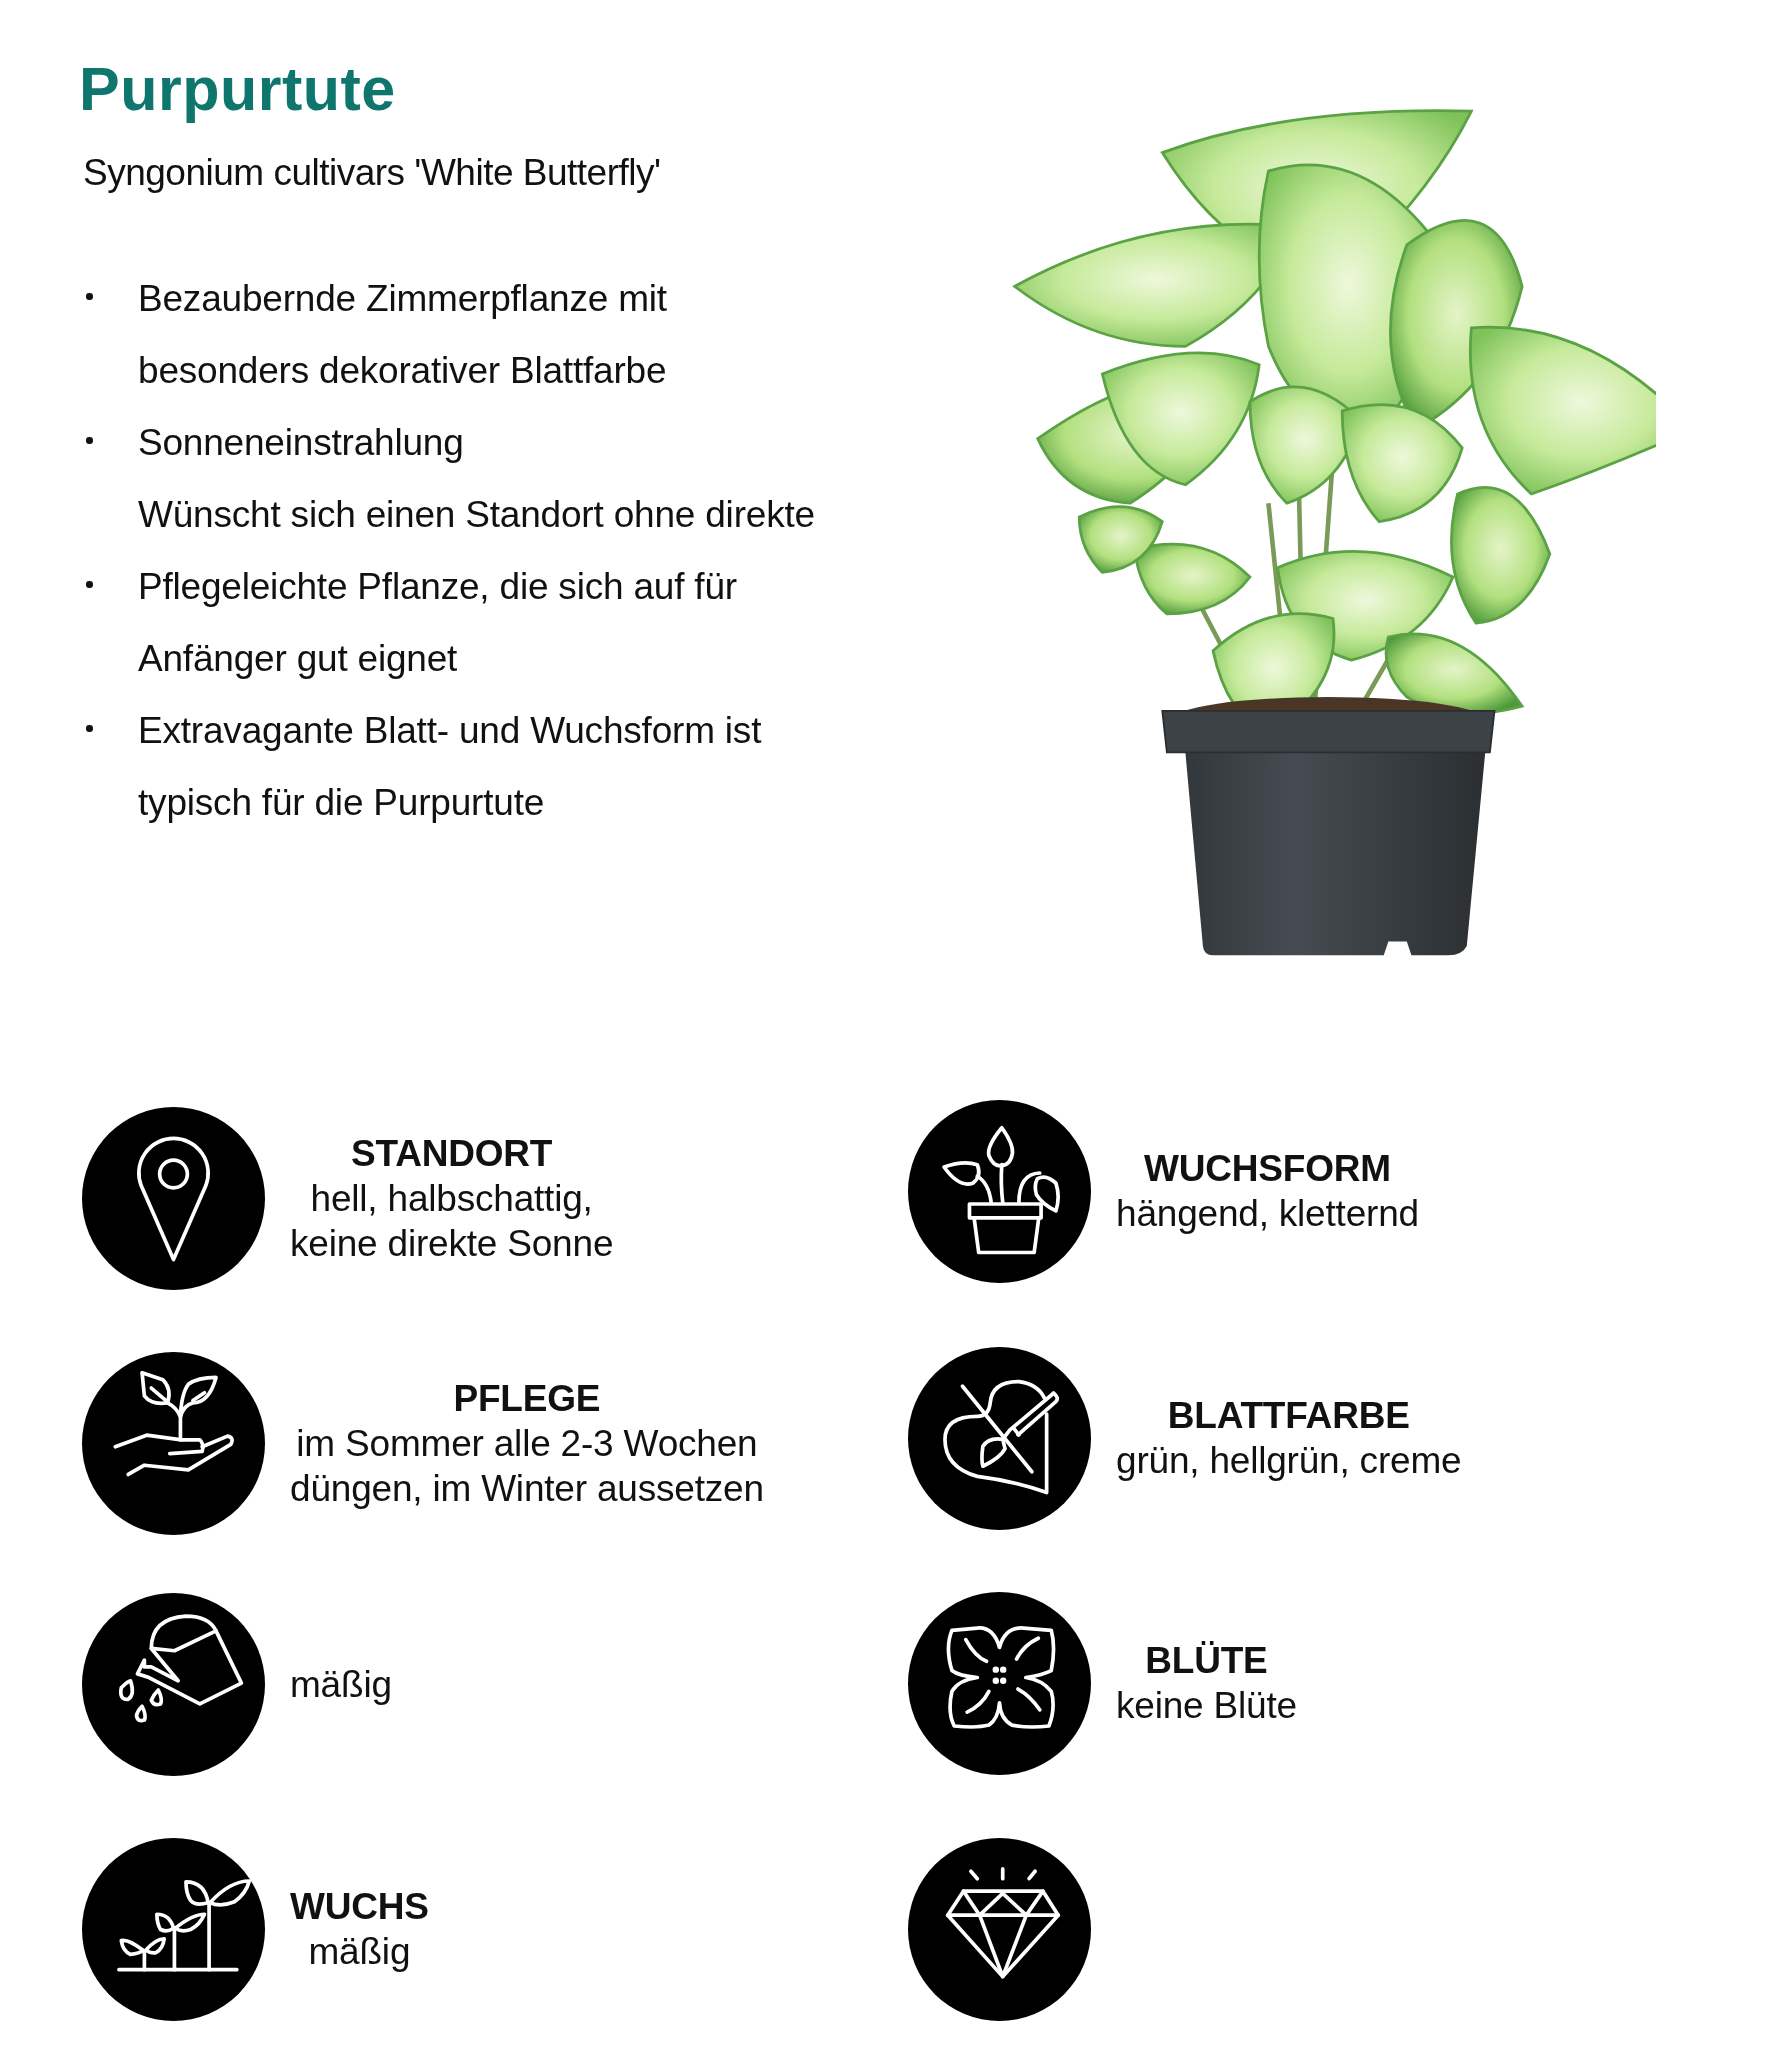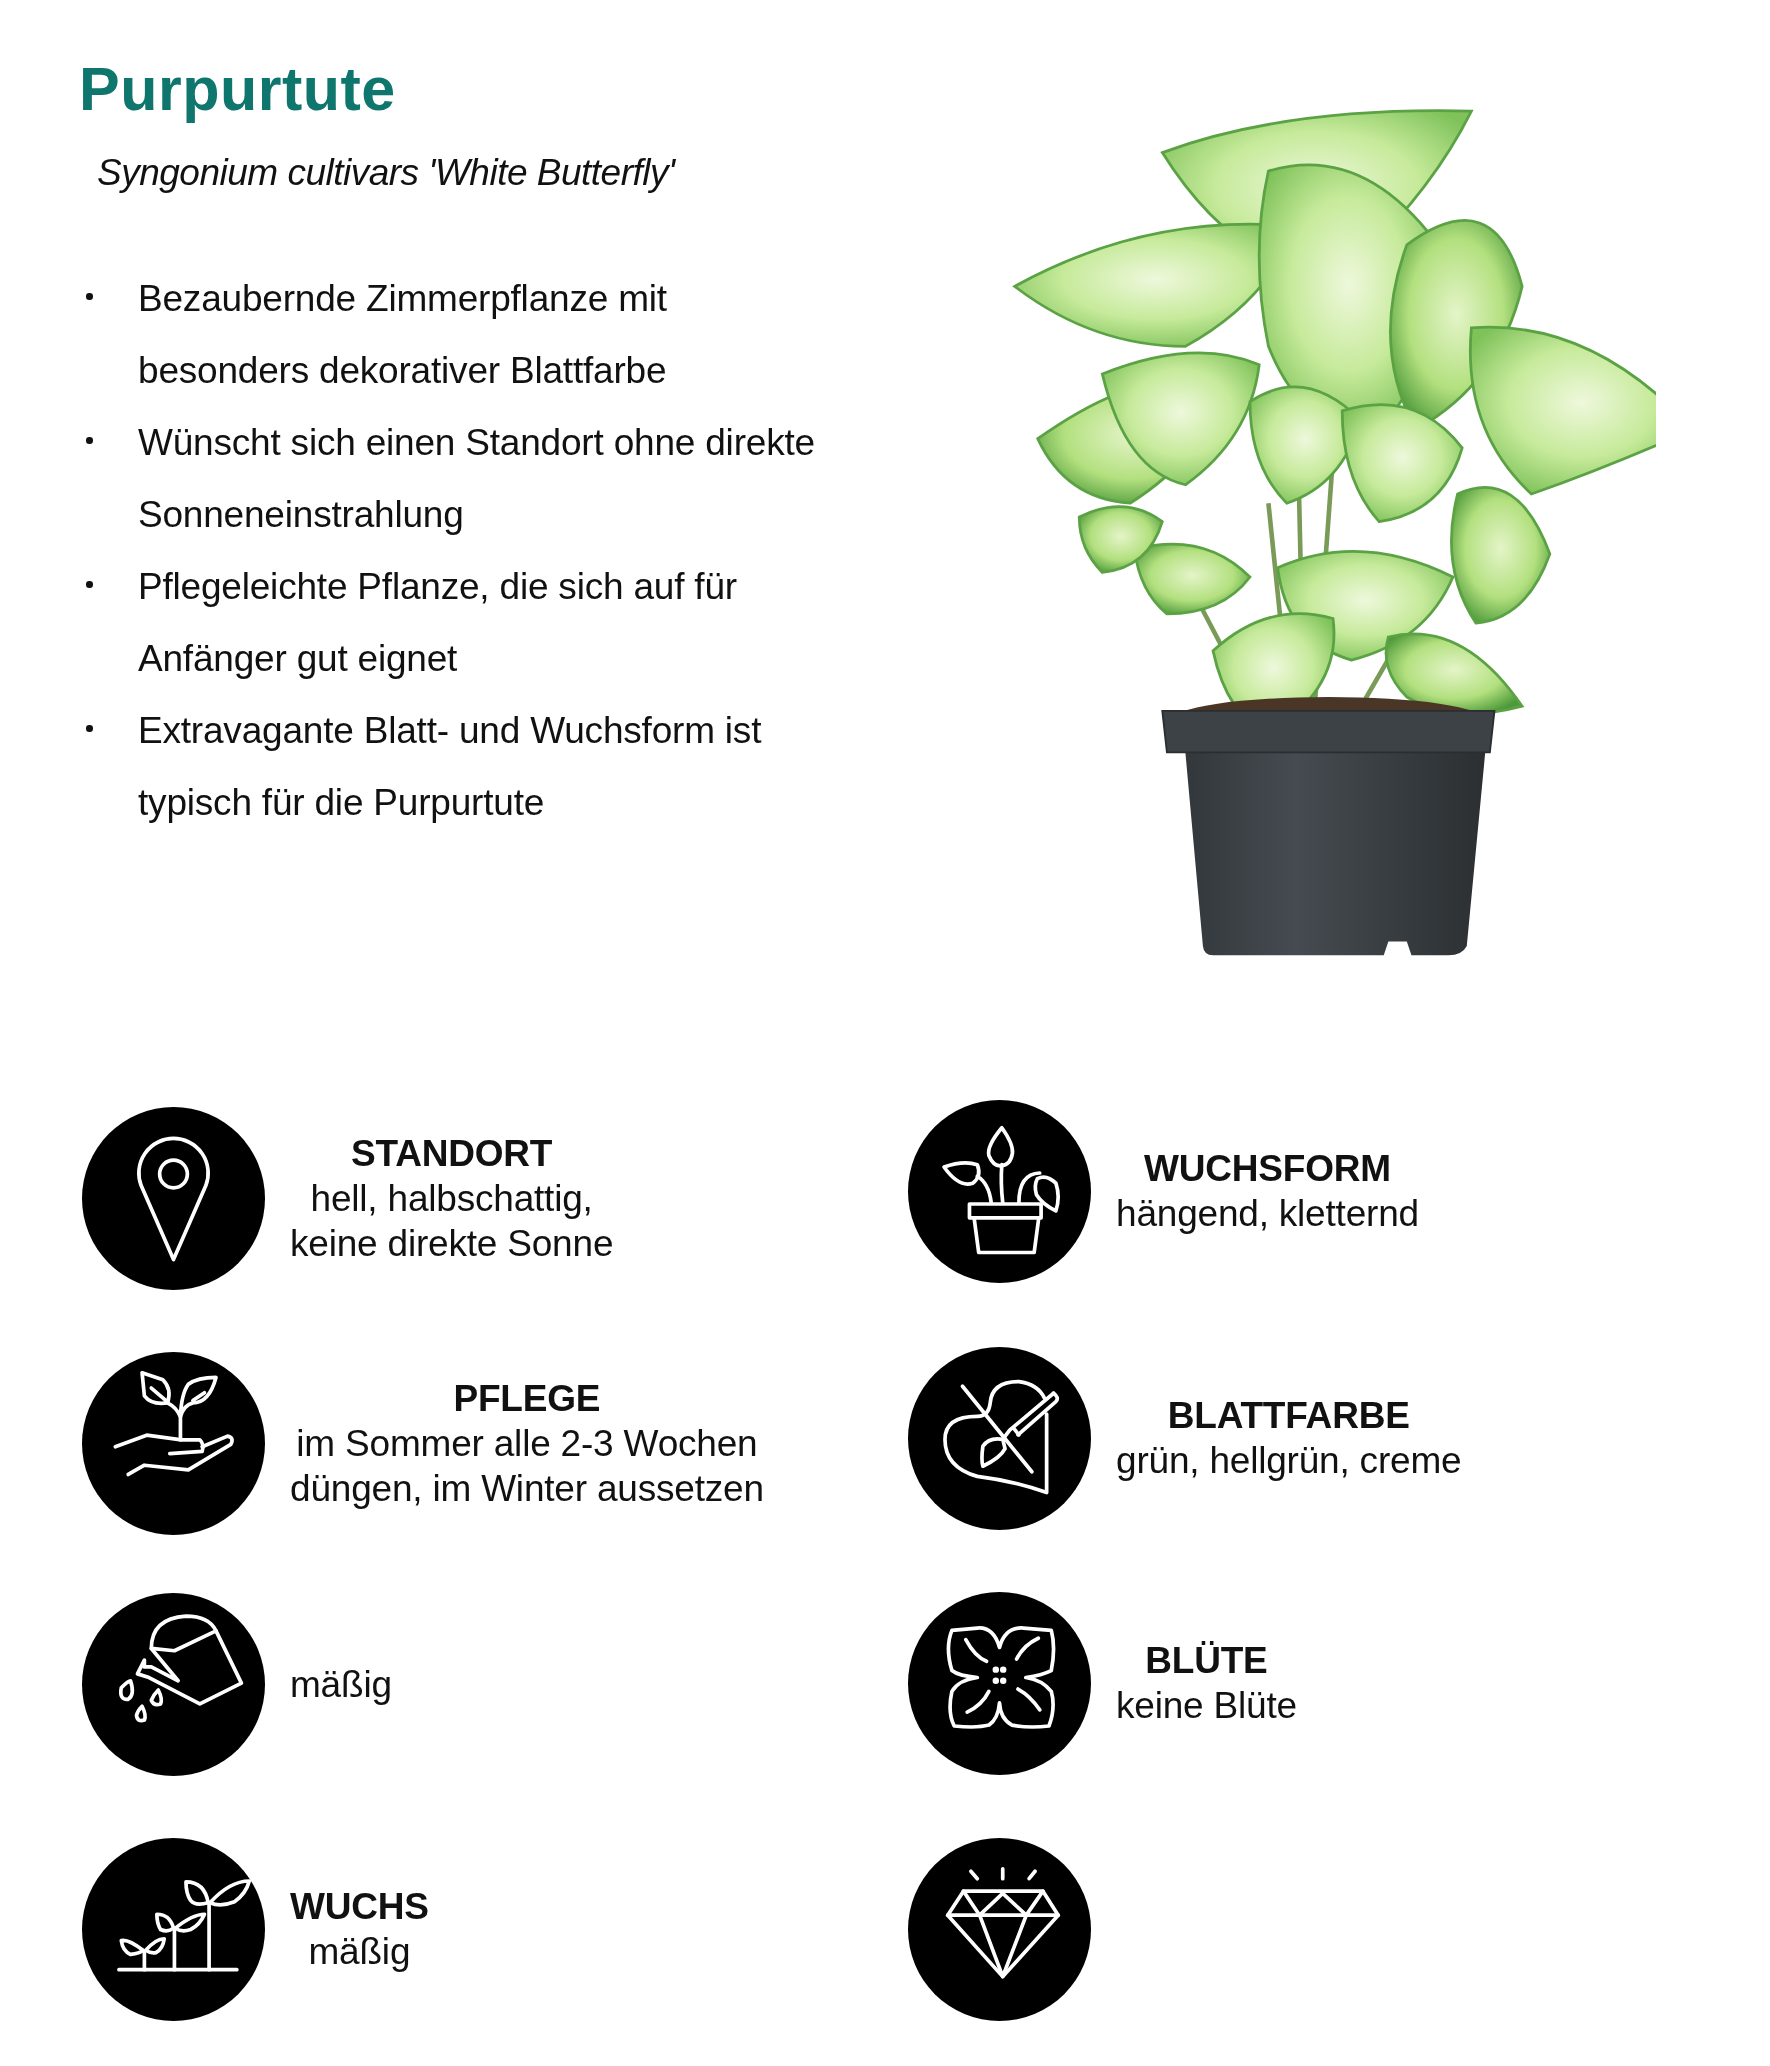--- a/index.html
+++ b/index.html
@@ -1,20 +1,20 @@
 <!DOCTYPE html>
 <html style="font-size:7.4px"><head>
 <meta charset="utf-8">
 <style>
   html, body { margin:0; padding:0; background:#ffffff; }
   body { width:1771px; height:2066px; position:relative; overflow:hidden;
          font-family:"Liberation Sans", "DejaVu Sans", sans-serif; color:#111; }
   .title { position:absolute; left:79px; top:59px; font-size:61px; font-weight:bold;
            color:#0f766e; letter-spacing:0.5px; margin:0; line-height:1; }
-  .subtitle { position:absolute; left:97px; top:154px; font-size:37px; font-style:italic;
+  .subtitle { position:absolute; left:83px; top:154px; font-size:37px; 
               color:#111; line-height:1; letter-spacing:-0.5px; }
   .bullets { position:absolute; left:78px; top:263px; margin:0; padding:0; list-style:none; width:830px; }
   .bullet { position:relative; padding-left:60px; font-size:37px; line-height:72px; letter-spacing:-0.2px; }
   .bullet .dot { position:absolute; left:8.3px; top:30px; width:6.5px; height:6.5px; border-radius:50%; background:#111; }
   .bullet .line { display:block; white-space:nowrap; }
   .plant { position:absolute; left:1010px; top:88px; width:646px; height:895px; }
   .feature { position:absolute; width:784px; height:184px;text-align:center; }
   .feature .circle { position:absolute; left:0; top:0; width:183px; height:183px; border-radius:50%; background:#000; }
   .feature .circle svg { position:absolute; left:0; top:0; width:183px; height:183px; }
   .feature .text { position:absolute; left:208px; top:0; height:183px; display:flex; flex-direction:column; justify-content:center; }
@@ -28,22 +28,22 @@
 <div class="subtitle">Syngonium cultivars 'White Butterfly'</div>
 
 <ul class="bullets">
   <li class="bullet">
     <span class="dot"></span>
     <span class="line">Bezaubernde Zimmerpflanze mit</span>
     <span class="line">besonders dekorativer Blattfarbe</span>
   </li>
   <li class="bullet">
     <span class="dot"></span>
+    <span class="line">Sonneneinstrahlung</span>
     <span class="line">Wünscht sich einen Standort ohne direkte</span>
-    <span class="line">Sonneneinstrahlung</span>
   </li>
   <li class="bullet">
     <span class="dot"></span>
     <span class="line">Pflegeleichte Pflanze, die sich auf für</span>
     <span class="line">Anfänger gut eignet</span>
   </li>
   <li class="bullet">
     <span class="dot"></span>
     <span class="line">Extravagante Blatt- und Wuchsform ist</span>
     <span class="line">typisch für die Purpurtute</span>

